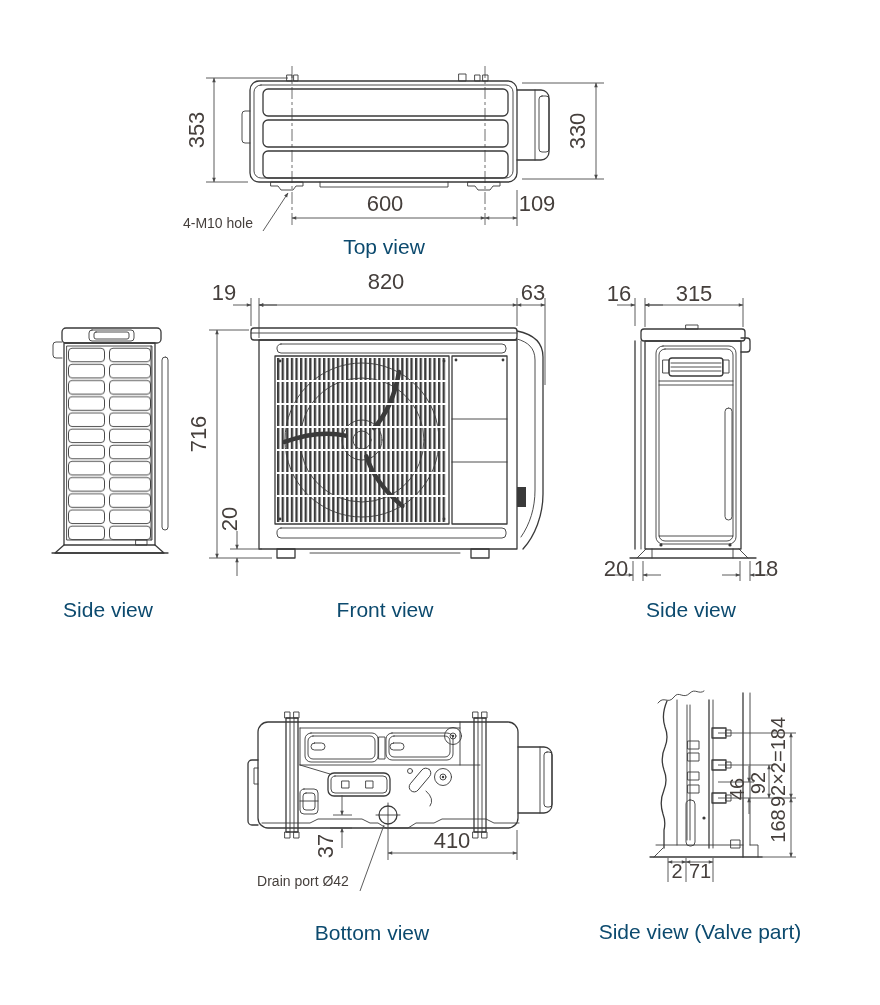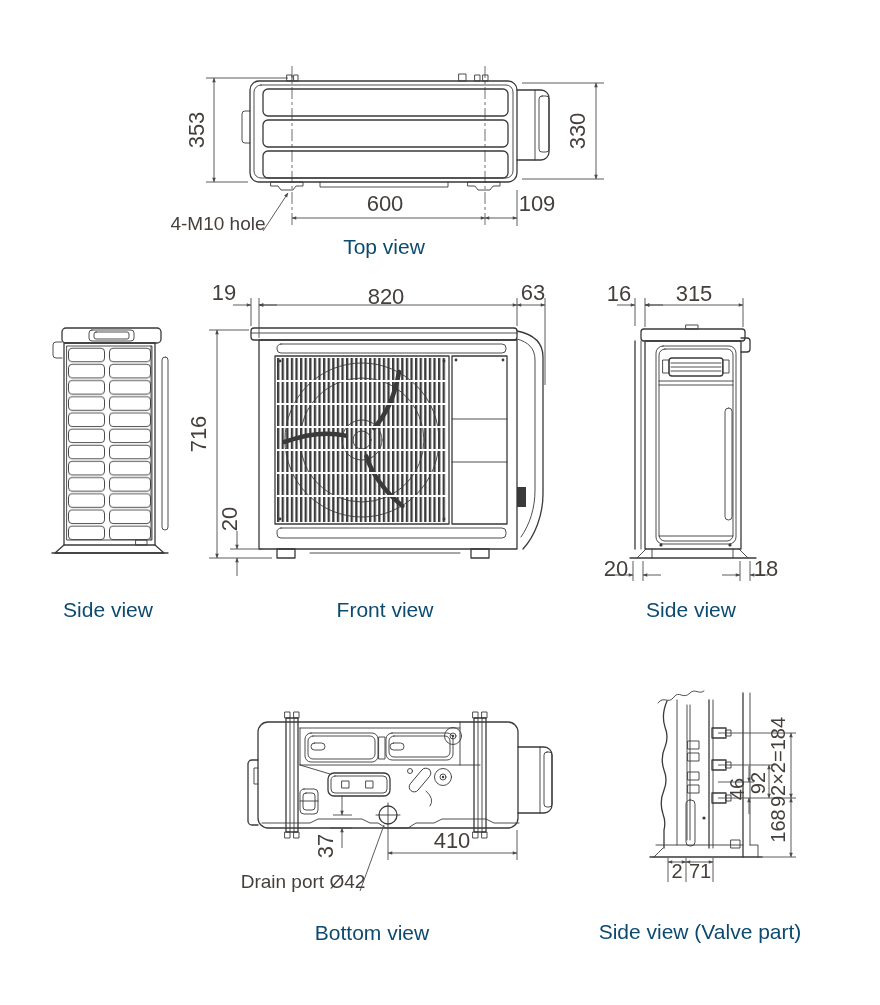--- a/index.html
+++ b/index.html
@@ -3,21 +3,21 @@
 <meta charset="utf-8">
 <style>
   html,body{margin:0;padding:0;background:#ffffff;}
   #canvas{position:relative;width:880px;height:1005px;background:#ffffff;overflow:hidden;
           font-family:"Liberation Sans","DejaVu Sans",sans-serif;}
   #art{position:absolute;left:0;top:0;}
   .lbl{position:absolute;transform:translate(-50%,-50%);font-size:22px;color:#453f3c;
        white-space:nowrap;line-height:1;}
   .rot{transform:translate(-50%,-50%) rotate(-90deg);}
   .cap{font-size:21px;color:#0c4a6e;}
-  .note{font-size:19px;}
+  .note{font-size:14px;}
   .sm{font-size:20px;}
 </style>
 </head>
 <body>
 
 <div id="canvas">
 
 <svg id="art" width="880" height="1005" viewBox="0 0 880 1005">
   <defs>
     <marker id="ma" viewBox="0 0 10 10" refX="9.5" refY="5" markerWidth="10" markerHeight="5" orient="auto">
@@ -321,21 +321,21 @@
 </svg>
 
 <div class="lbl rot" style="left:197px;top:130px">353</div>
 <div class="lbl rot" style="left:578px;top:131px">330</div>
 <div class="lbl" style="left:385px;top:204px">600</div>
 <div class="lbl" style="left:537px;top:204px">109</div>
 <div class="lbl note" style="left:218px;top:223px">4-M10 hole</div>
 <div class="lbl cap" style="left:384px;top:246px">Top view</div>
 
 <div class="lbl" style="left:224px;top:293px">19</div>
-<div class="lbl" style="left:386px;top:297px">820</div>
+<div class="lbl" style="left:386px;top:282px">820</div>
 <div class="lbl" style="left:533px;top:293px">63</div>
 <div class="lbl rot" style="left:199px;top:434px">716</div>
 <div class="lbl rot" style="left:230px;top:519px">20</div>
 <div class="lbl cap" style="left:385px;top:609px">Front view</div>
 
 <div class="lbl cap" style="left:108px;top:609px">Side view</div>
 
 <div class="lbl" style="left:619px;top:294px">16</div>
 <div class="lbl" style="left:694px;top:294px">315</div>
 <div class="lbl" style="left:616px;top:569px">20</div>

